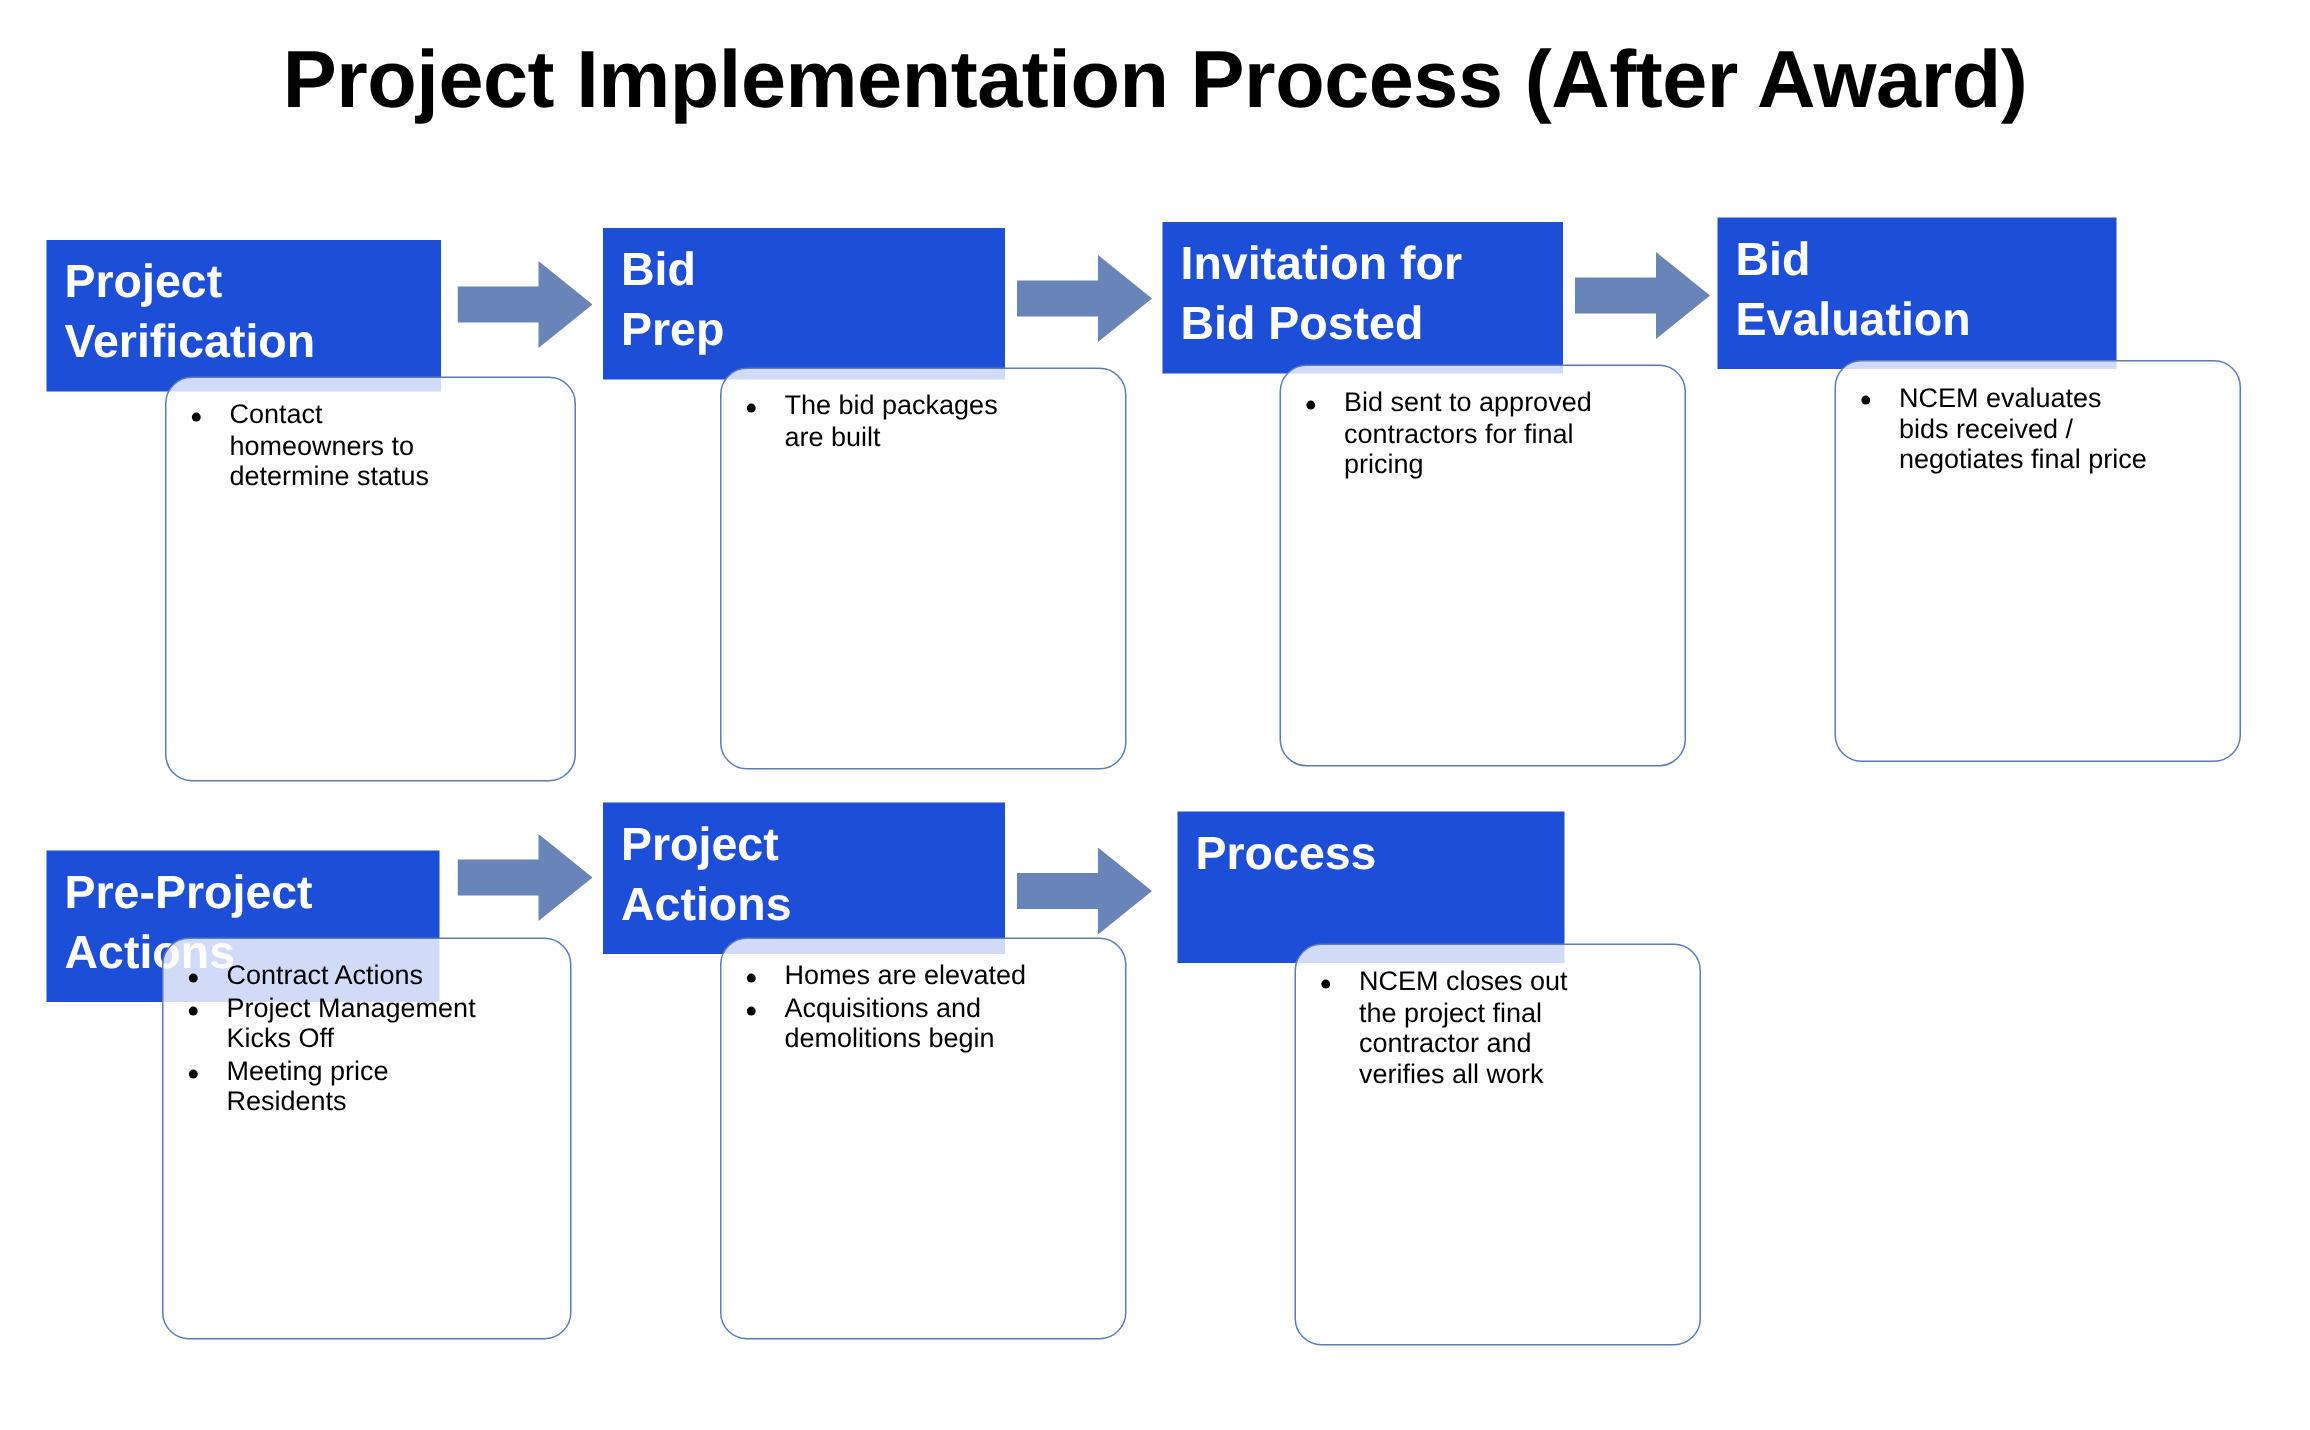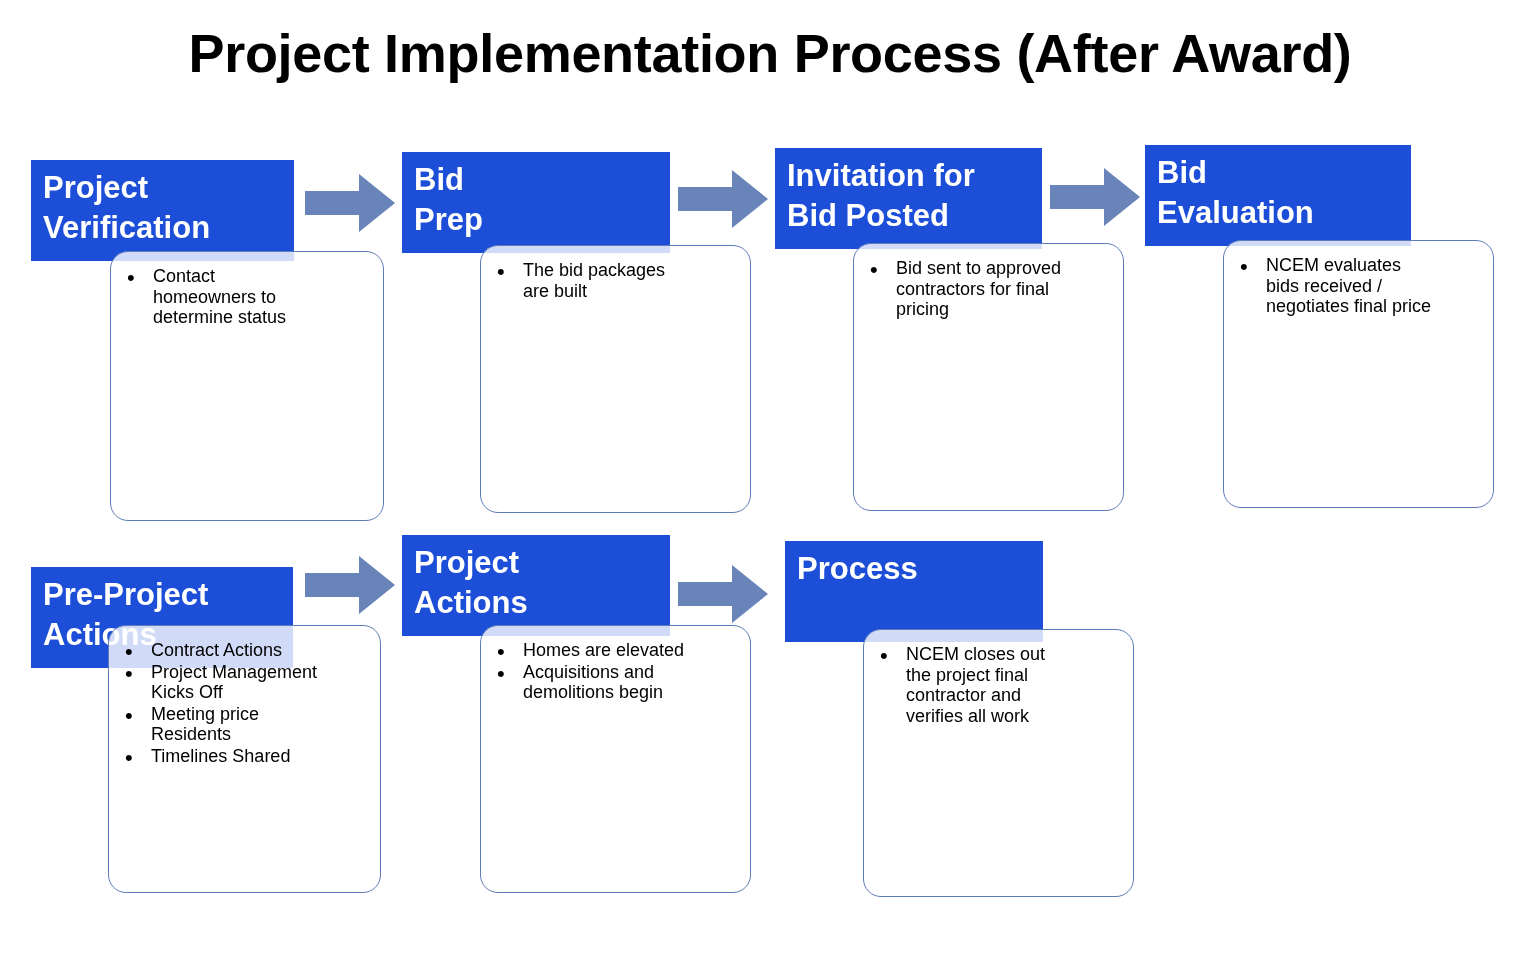--- a/index.html
+++ b/index.html
@@ -168,21 +168,20 @@
   <div class="stage">
     <div class="stage-header" style="left:31px; top:535px; width:262px; height:101px;margin-top:32px;">Pre-Project
 Actions</div>
     <div class="stage-body" style="left:108px; top:625px; width:273px; height:268px;">
       <ul class="stage-list">
         <li>Contract Actions</li>
         <li>Project Management
 Kicks Off</li>
         <li>Meeting price
 Residents</li>
-        <li>Timelines Shared</li>
       </ul>
     </div>
   </div>
 
   <div class="flow-arrow" style="left:305px; top:556px;">
     <svg width="90" height="58" viewBox="0 0 90 58">
       <polygon points="0,17 54,17 54,0 90,29 54,58 54,41 0,41" fill="#6884b8"></polygon>
     </svg>
   </div>
 

